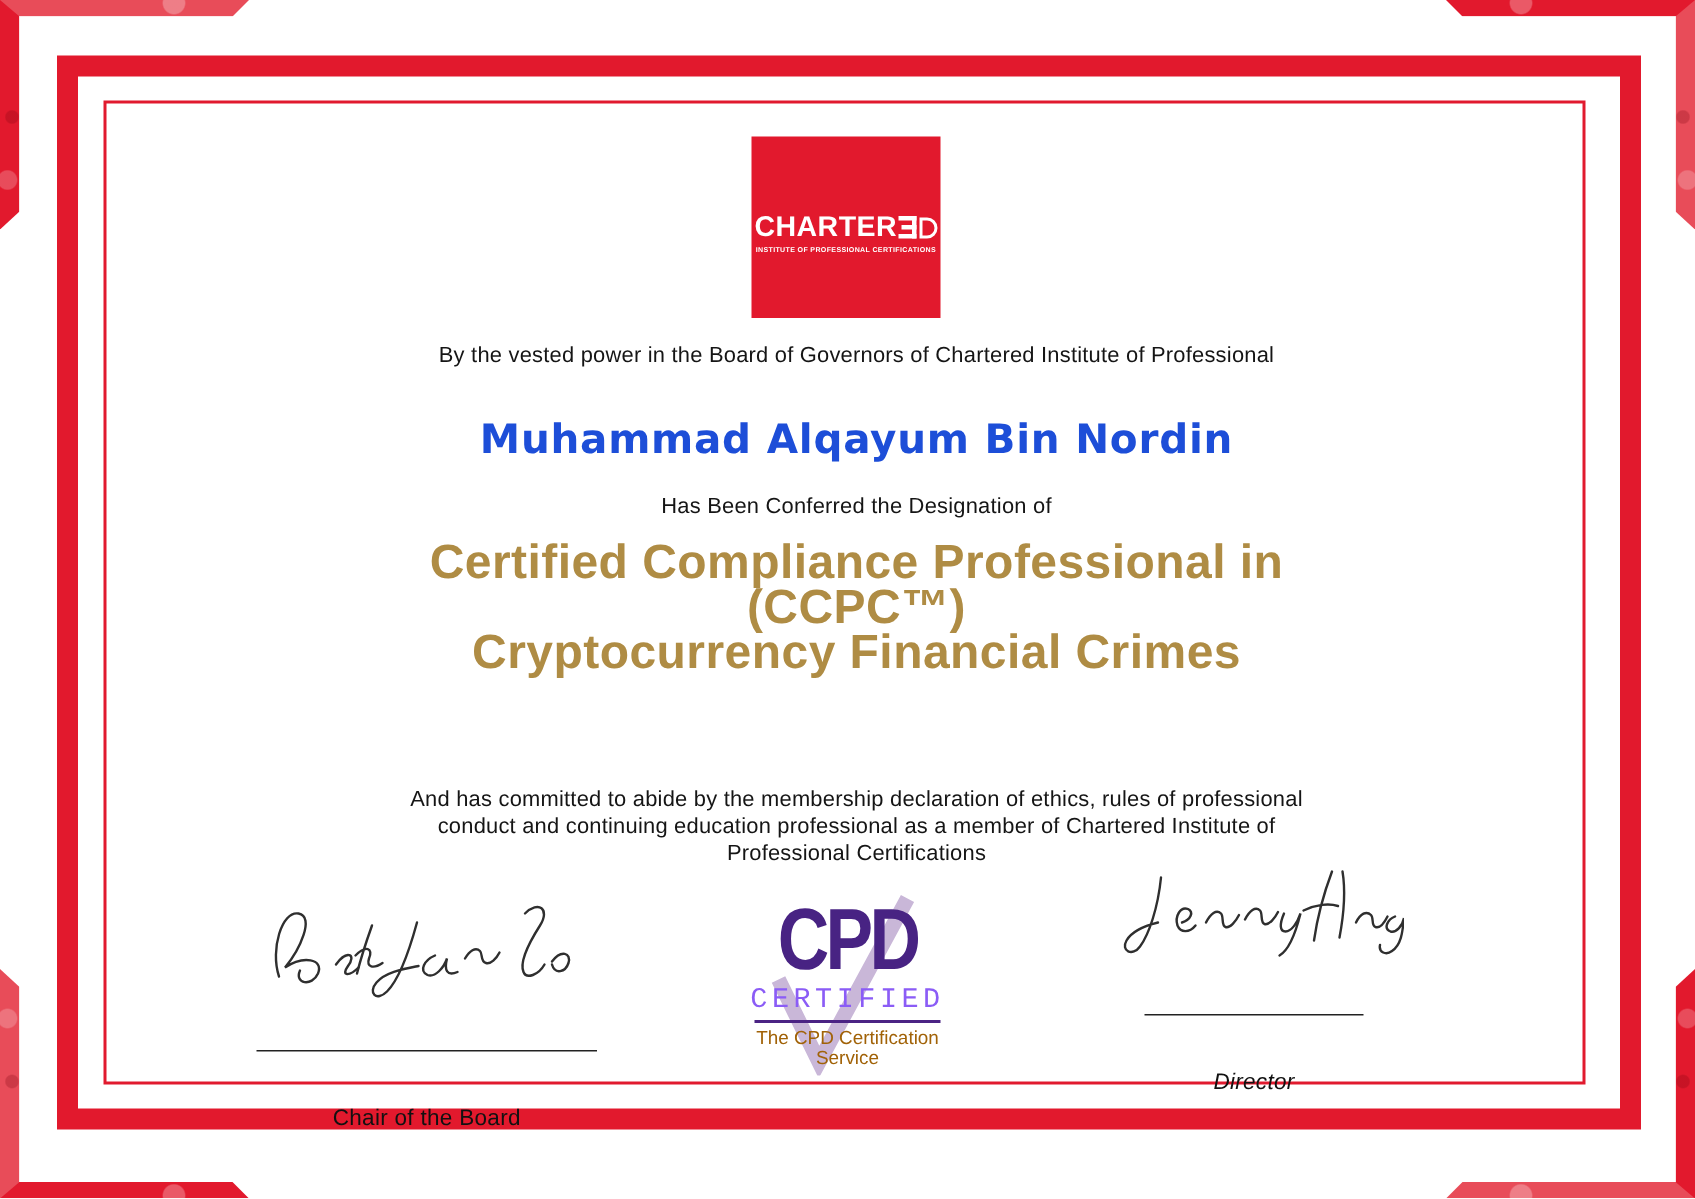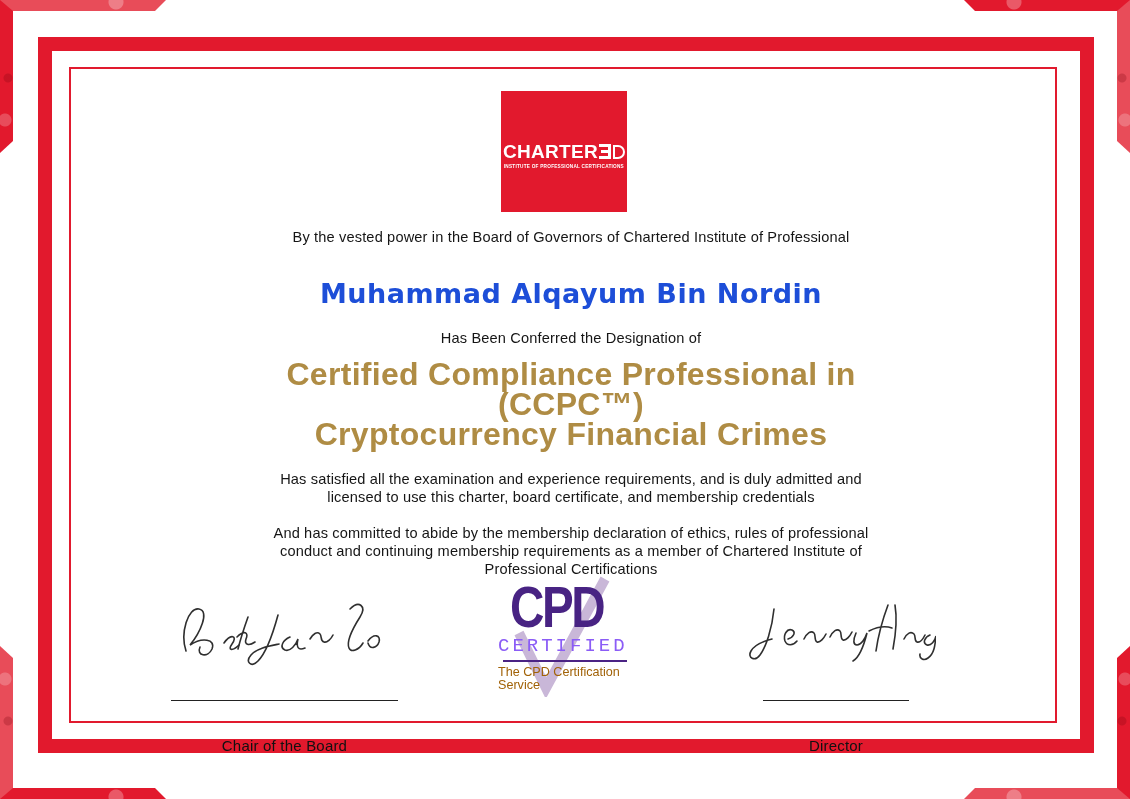--- a/index.html
+++ b/index.html
@@ -50,27 +50,27 @@
   .name{top:278px;font-family:"DejaVu Sans",sans-serif;font-weight:bold;
     font-size:27px;color:#1d4ed8;letter-spacing:.5px;}
   .conferred{top:329px;}
   .designation{top:359px;font-weight:bold;font-size:32px;line-height:30px;
     color:#AF8C44;letter-spacing:.3px;}
   .para2{top:470px;}
   .para3{top:524px;}
   
   .sigblock{position:absolute;display:flex;flex-direction:column;align-items:center;gap:32px;}
   .sig-left{left:167px;top:593px;width:235px;}
-  .sig-right{left:733px;top:593px;width:206px;}
+  .sig-right{left:733px;top:569px;width:206px;font-style:italic;}
   .sig-svg{display:block;}
   .sig-line{height:0;border-top:1.6px solid #222;align-self:stretch;margin:1px 4px 4px;}
   .sig-right .sig-line{margin:1px 30px 4px;}
   .sig-title{font-size:15px;color:#111;letter-spacing:.2px;}
   
-  .cpd{position:absolute;left:50%;top:575px;width:134px;margin-left:-67px;text-align:left;}
+  .cpd{position:absolute;left:50%;top:595px;width:134px;margin-left:-67px;text-align:center;}
   .cpd-check{position:absolute;left:0;top:0;z-index:0;}
   .cpd-inner{position:relative;z-index:1;}
   .cpd-word{font-weight:bold;font-size:58px;line-height:52px;color:#482383;
     letter-spacing:-3px;transform:scaleX(.82);transform-origin:center;margin-top:6px;}
   .cpd-cert{font-family:Liberation Mono, monospace;font-size:19px;letter-spacing:3px;
     color:#8b5cf6;margin-top:2px;white-space:nowrap;}
   .cpd-underline{height:2px;background:#4B2384;margin:3px 5px 4px;}
   .cpd-service{font-size:12.6px;line-height:13px;color:#a16207;}
 </style>
 </head>
@@ -121,28 +121,24 @@
   <div class="cblock name">Muhammad Alqayum Bin Nordin</div>
 
   <div class="cblock para conferred">Has Been Conferred the Designation of</div>
 
   <div class="cblock designation">
     <div>Certified Compliance Professional in</div>
     <div>(CCPC™)</div>
     <div>Cryptocurrency Financial Crimes</div>
   </div>
 
-  <div class="cblock para para2">
-    <div>Has satisfied all the examination and experience requirements, and is duly admitted and</div>
-    <div>licensed to use this charter, board certificate, and membership credentials</div>
-  </div>
 
   <div class="cblock para para3">
     <div>And has committed to abide by the membership declaration of ethics, rules of professional</div>
-    <div>conduct and continuing membership requirements as a member of Chartered Institute of</div>
+    <div>conduct and continuing education professional as a member of Chartered Institute of</div>
     <div>Professional Certifications</div>
   </div>
 
   <div class="sigblock sig-left">
     <svg class="sig-svg" width="225" height="74" viewBox="0 0 225 74" aria-label="Bok Yan Lo">
       <g fill="none" stroke="#2F2F2F" stroke-width="1.6" stroke-linecap="round">
         <path d="M14,58 C8,40 16,14 27,16 C38,18 28,40 18,52 C30,44 44,46 40,56 C36,65 24,63 28,54"></path>
         <path d="M52,50 c7,-10 14,-7 8,1 c-5,7 1,7 7,1"></path>
         <path d="M76,24 c-5,14 -8,24 -10,32 m-1,-12 c7,-7 12,-5 9,2 c-2,6 3,7 9,3"></path>
         <path d="M106,22 c-6,22 -12,38 -20,46 c-7,7 -13,1 -7,-6 c6,-7 18,-9 28,-11"></path>

